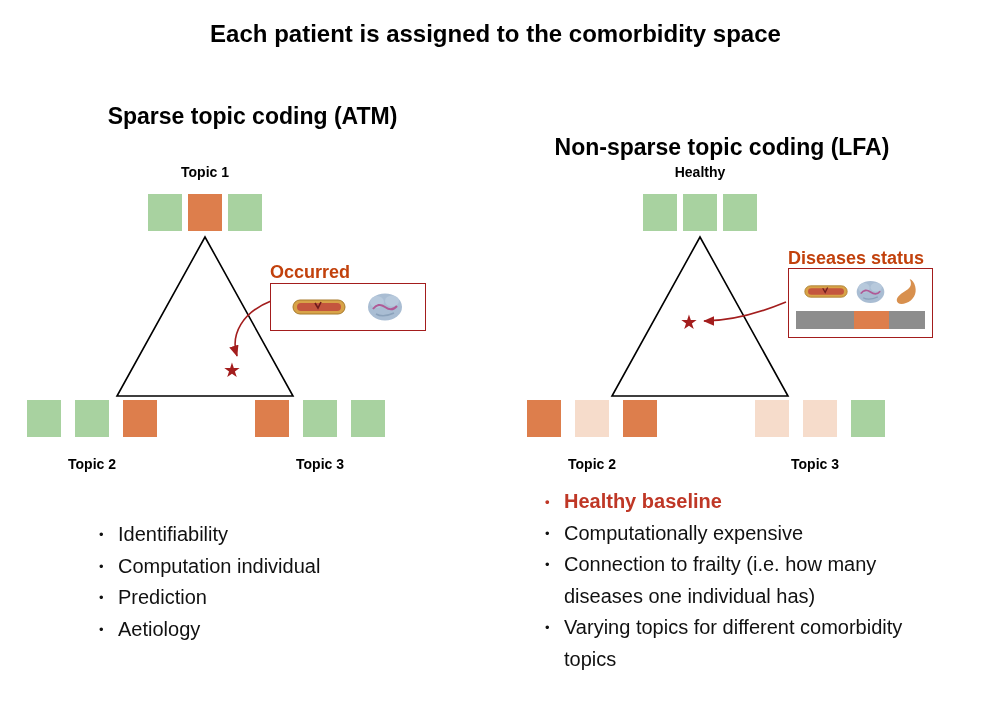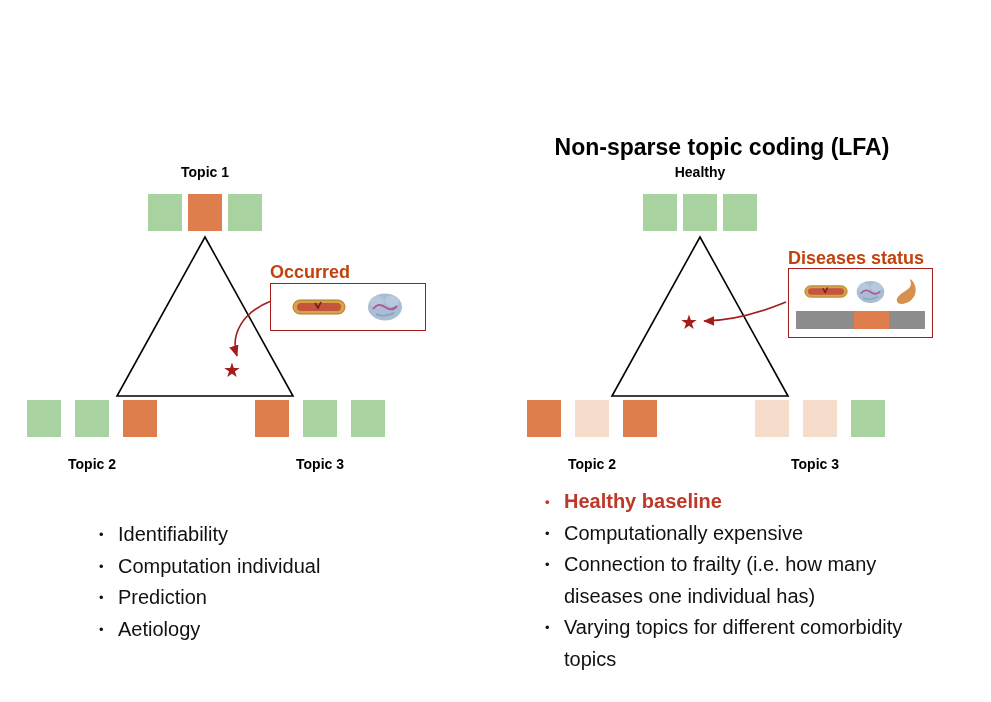--- a/index.html
+++ b/index.html
@@ -42,21 +42,23 @@
   .bullets li { display:flex; align-items:flex-start; }
   .dot { flex:0 0 19px; font-size:13px; line-height:31.5px; }
   .txt { flex:1; }
   li.highlight .txt, li.highlight .dot { color:var(--highlight,#bf3726); font-weight:bold; }
 </style>
 </head>
 <body>
 
 <div class="canvas">
 
+  <div class="title">Each patient is assigned to the comorbidity space</div>
 
+  <div class="section-heading" style="left:15px; top:103px; width:475px;">Sparse topic coding (ATM)</div>
   <div class="section-heading" style="left:502px; top:103px; width:440px;margin-top:31px;">Non-sparse topic coding (LFA)</div>
 
   <svg class="overlay" width="991" height="702" viewBox="0 0 991 702">
     <defs>
       <marker id="ah" markerWidth="9" markerHeight="8" refX="6.5" refY="3" orient="auto">
         <path d="M0,0 L7,3 L0,6 Z" class="arrow-fill"></path>
       </marker>
     </defs>
     <polygon class="triangle" points="205,237 117,396 293,396"></polygon>
     <polygon class="triangle" points="700,237 612,396 788,396"></polygon>

